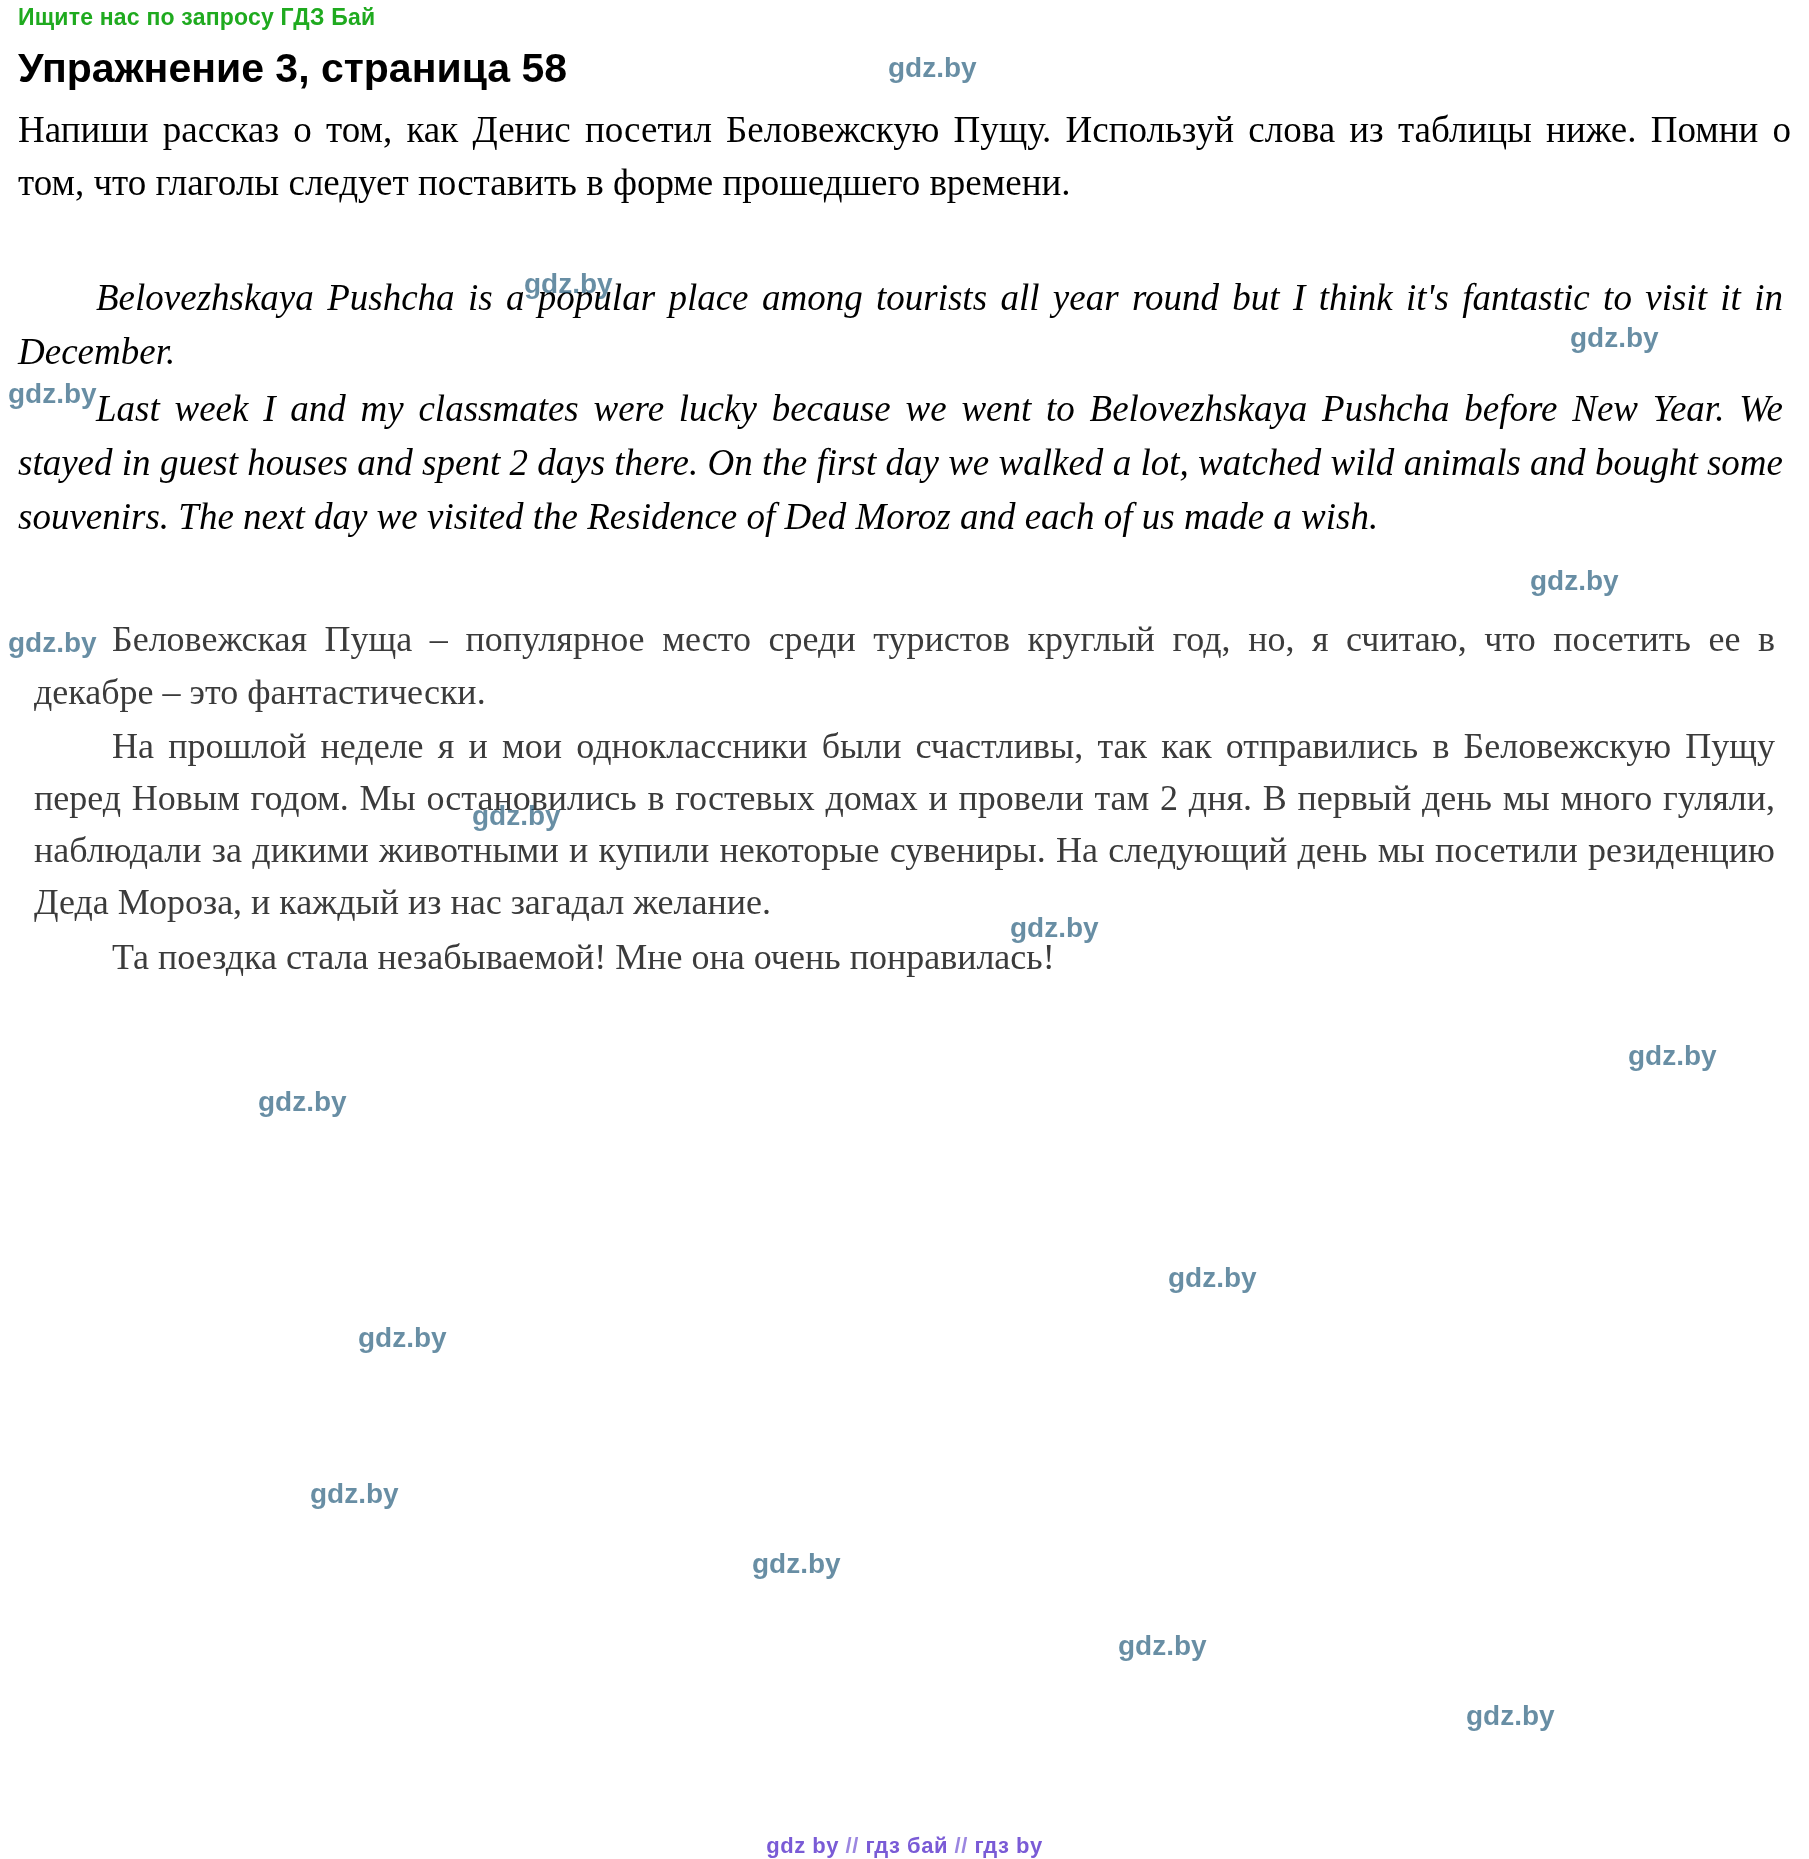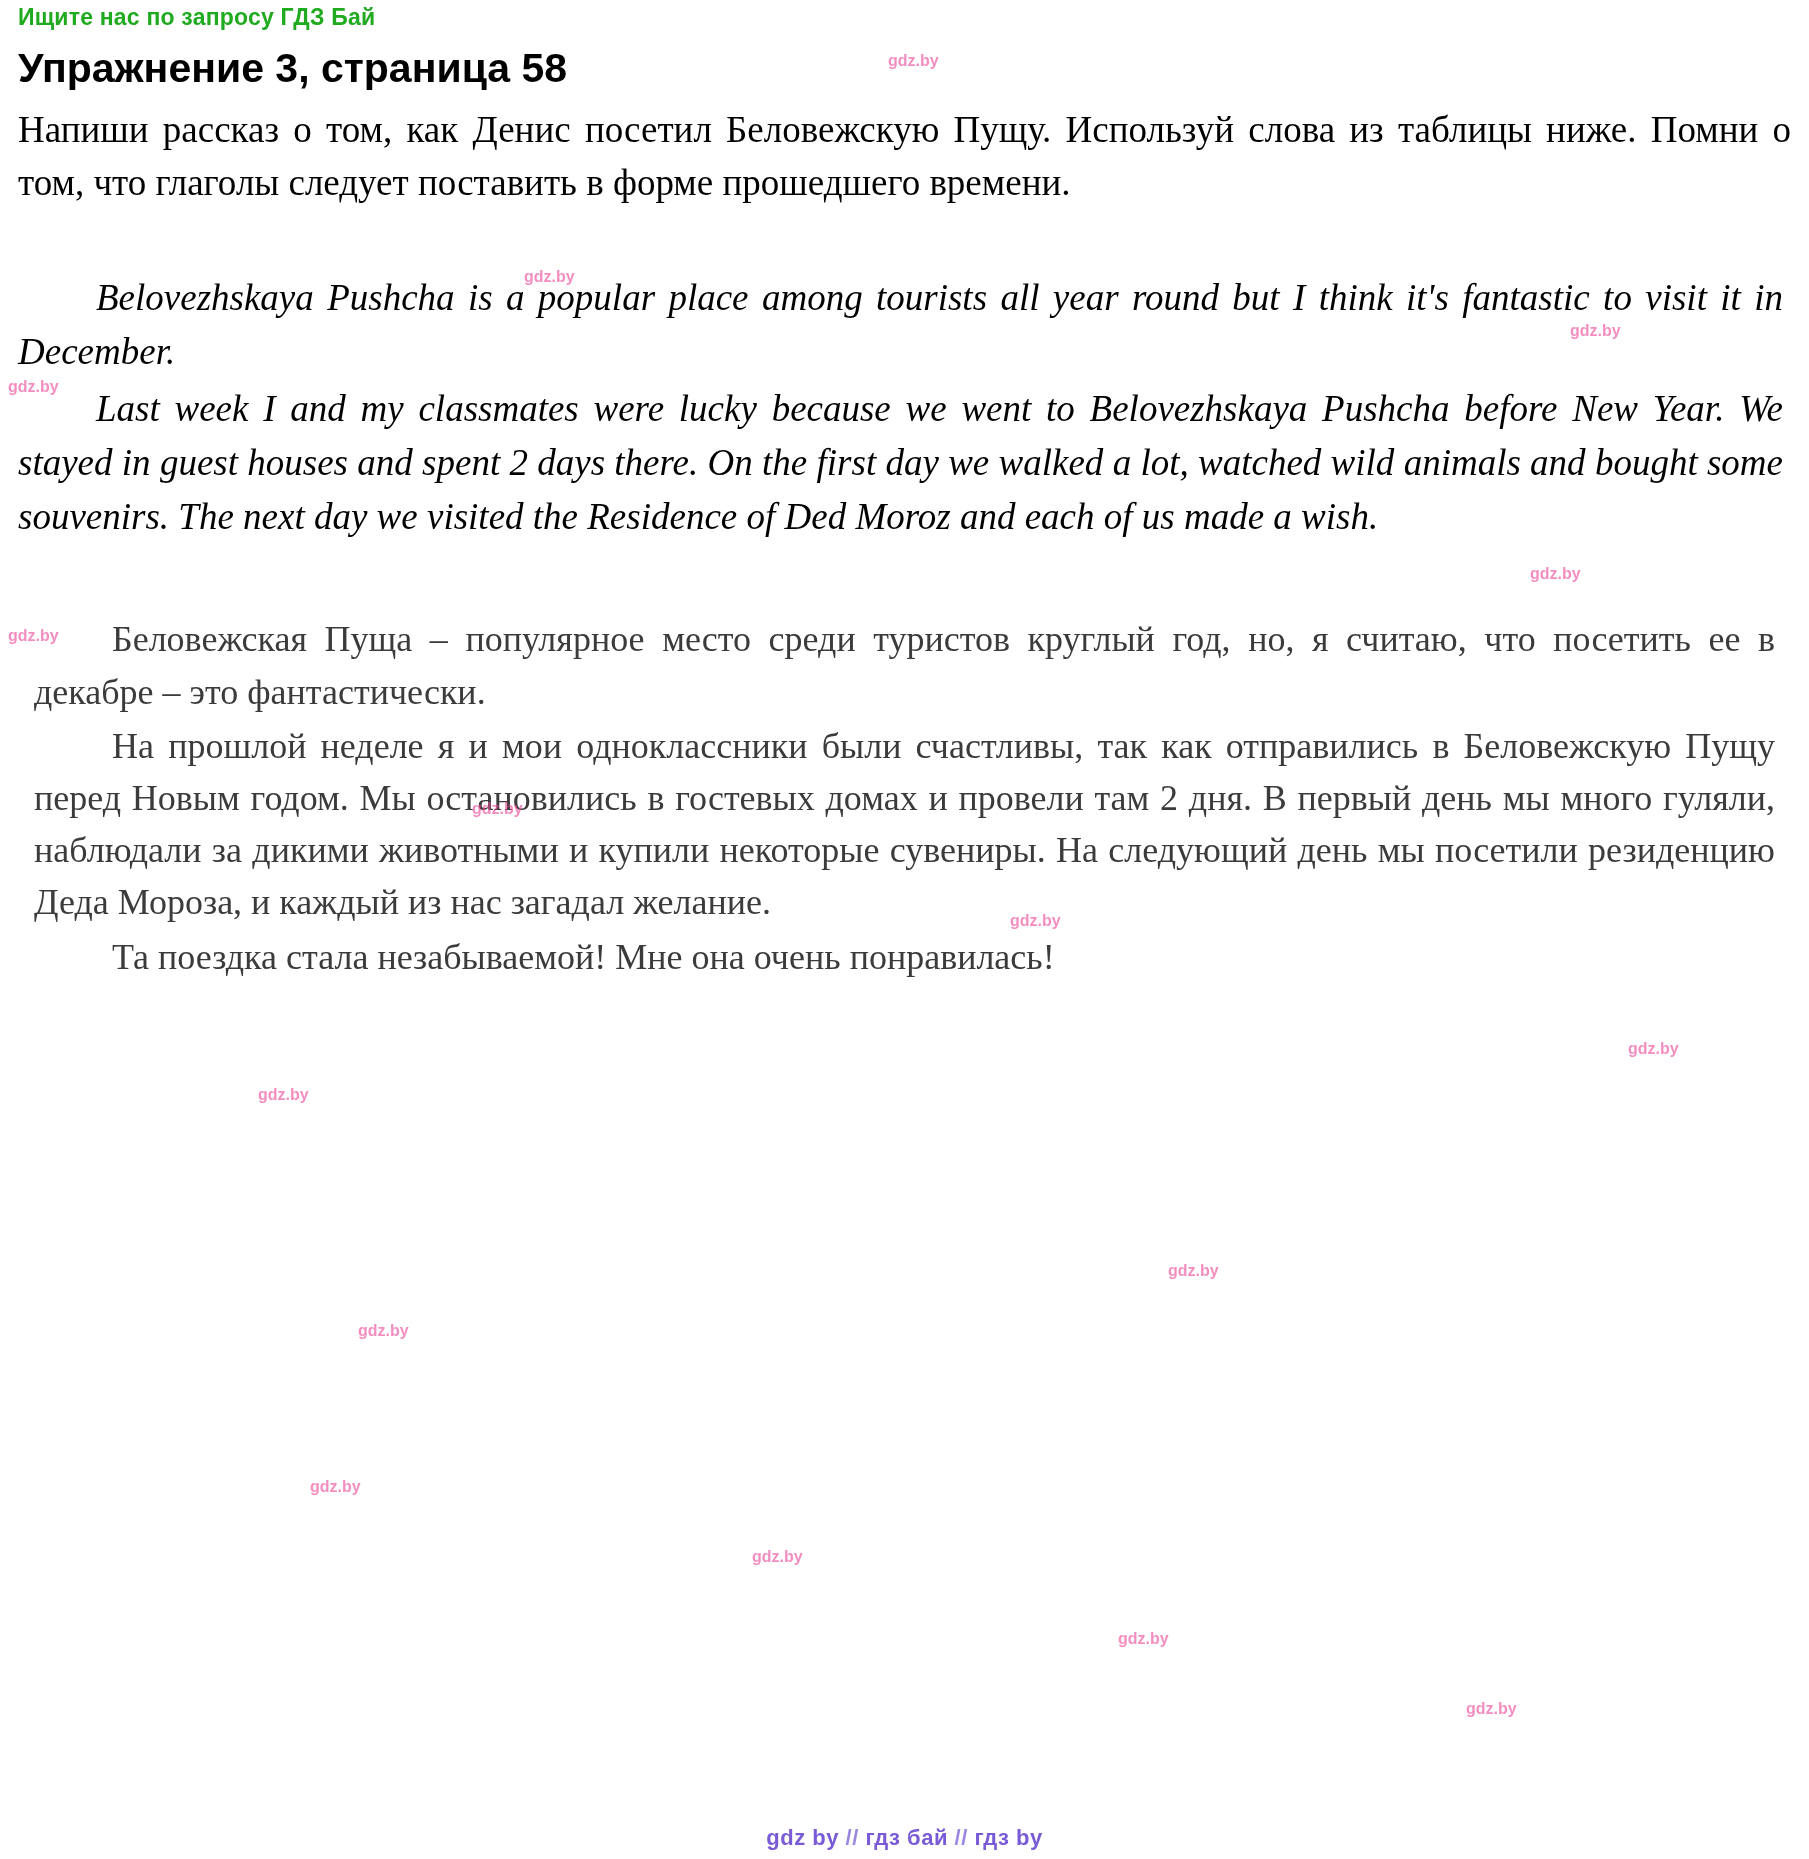--- a/index.html
+++ b/index.html
@@ -75,34 +75,34 @@
   }
   .answer-ru p { margin: 0 0 2px 0; text-indent: 78px; }
 
   .spacer-lg { height: 56px; }
   .spacer-md { height: 50px; }
 
   
   .wm {
     position: absolute;
     font-family: "Liberation Sans", sans-serif;
-    font-size: 16px;
+    font-size: 28px;
     font-weight: bold;
-    color: #ec4899;
+    color: #0c4a6e;
     opacity: 0.62;
     pointer-events: none;
     white-space: nowrap;
   }
 
   
   .footer {
     position: absolute;
     left: 0;
     right: 0;
-    bottom: 8px;
+    bottom: 0;
     text-align: center;
     font-family: "Liberation Sans", sans-serif;
     font-size: 22px;
     font-weight: bold;
     color: #7a5bd6;
     letter-spacing: 0.5px;
   }
   .footer .sep { color: #9b86e0; }
 </style>
 </head>

